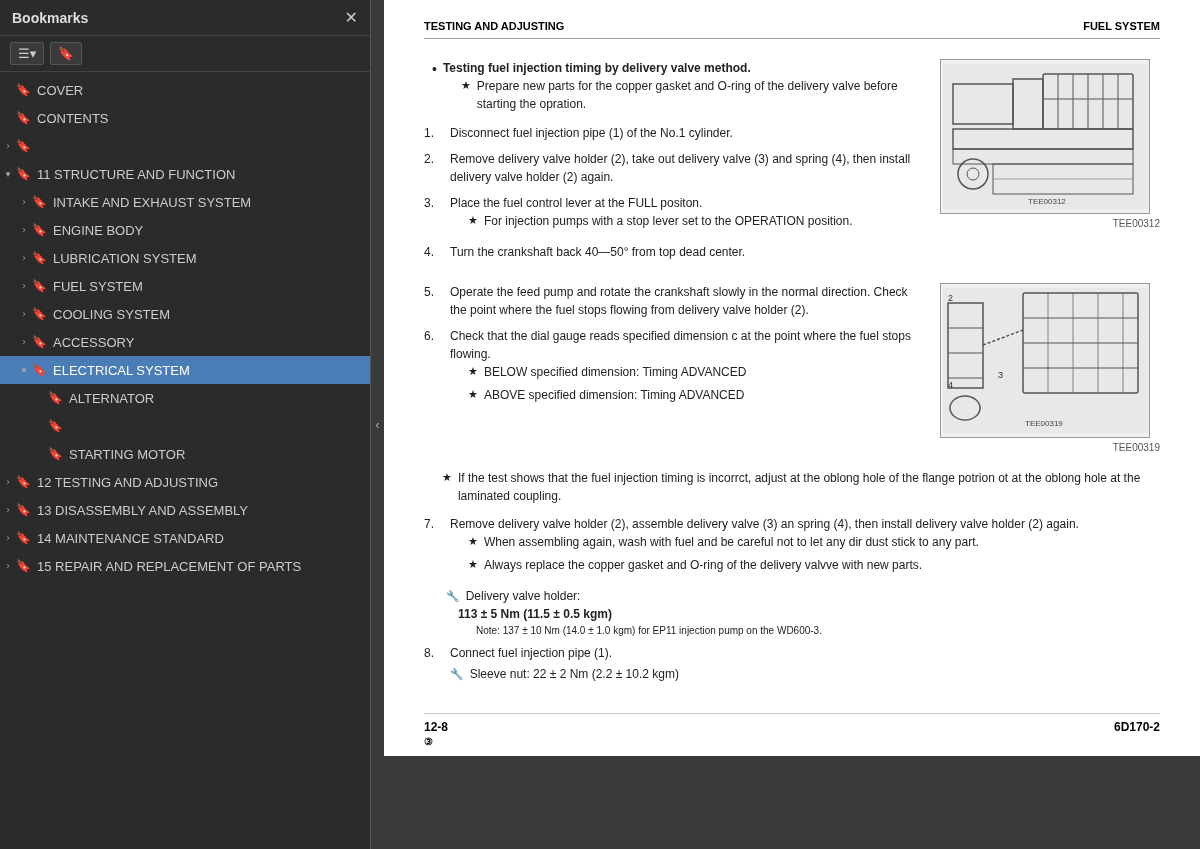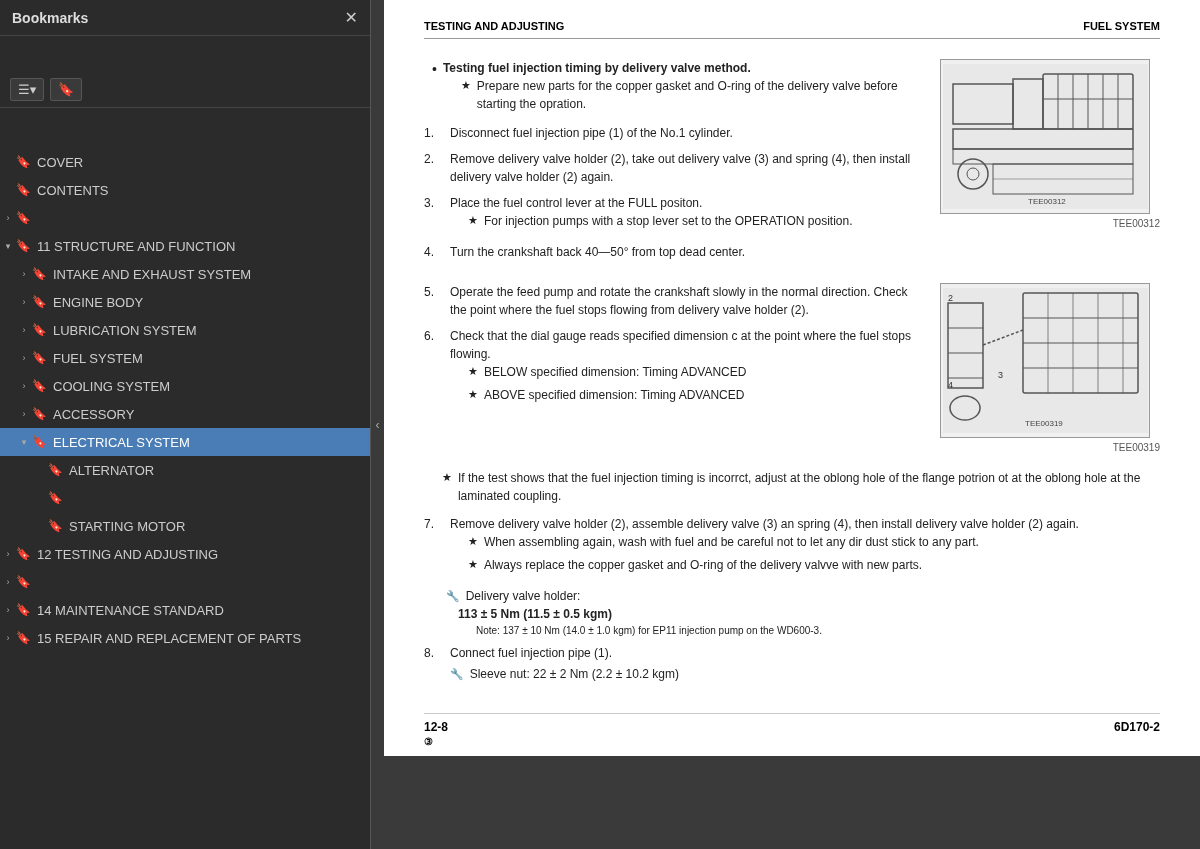--- a/index.html
+++ b/index.html
@@ -8,21 +8,20 @@
     
     #sidebar {
       width: 370px;
       min-width: 370px;
       background: #2b2b2b;
       color: #ccc;
       display: flex;
       flex-direction: column;
       height: 849px;
       overflow: hidden;
-      gap: 36px;
     }
 
     #sidebar-header {
       background: #2b2b2b;
       padding: 8px 12px;
       display: flex;
       align-items: center;
       justify-content: space-between;
       border-bottom: 1px solid #444;
     }
@@ -275,20 +274,21 @@
       <span class="label">STARTING MOTOR</span>
     </div>
       <div class="bm-item" style="padding-left: 0px;">
       <span class="arrow-btn">›</span>
       <span class="bookmark-icon">🔖</span>
       <span class="label">12 TESTING AND ADJUSTING</span>
     </div>
       <div class="bm-item" style="padding-left: 0px;">
       <span class="arrow-btn">›</span>
       <span class="bookmark-icon">🔖</span>
+      <span class="label">13 DISASSEMBLY AND ASSEMBLY</span>
     </div>
       <div class="bm-item" style="padding-left: 0px;">
       <span class="arrow-btn">›</span>
       <span class="bookmark-icon">🔖</span>
       <span class="label">14 MAINTENANCE STANDARD</span>
     </div>
       <div class="bm-item" style="padding-left: 0px;">
       <span class="arrow-btn">›</span>
       <span class="bookmark-icon">🔖</span>
       <span class="label">15 REPAIR AND REPLACEMENT OF PARTS</span>

